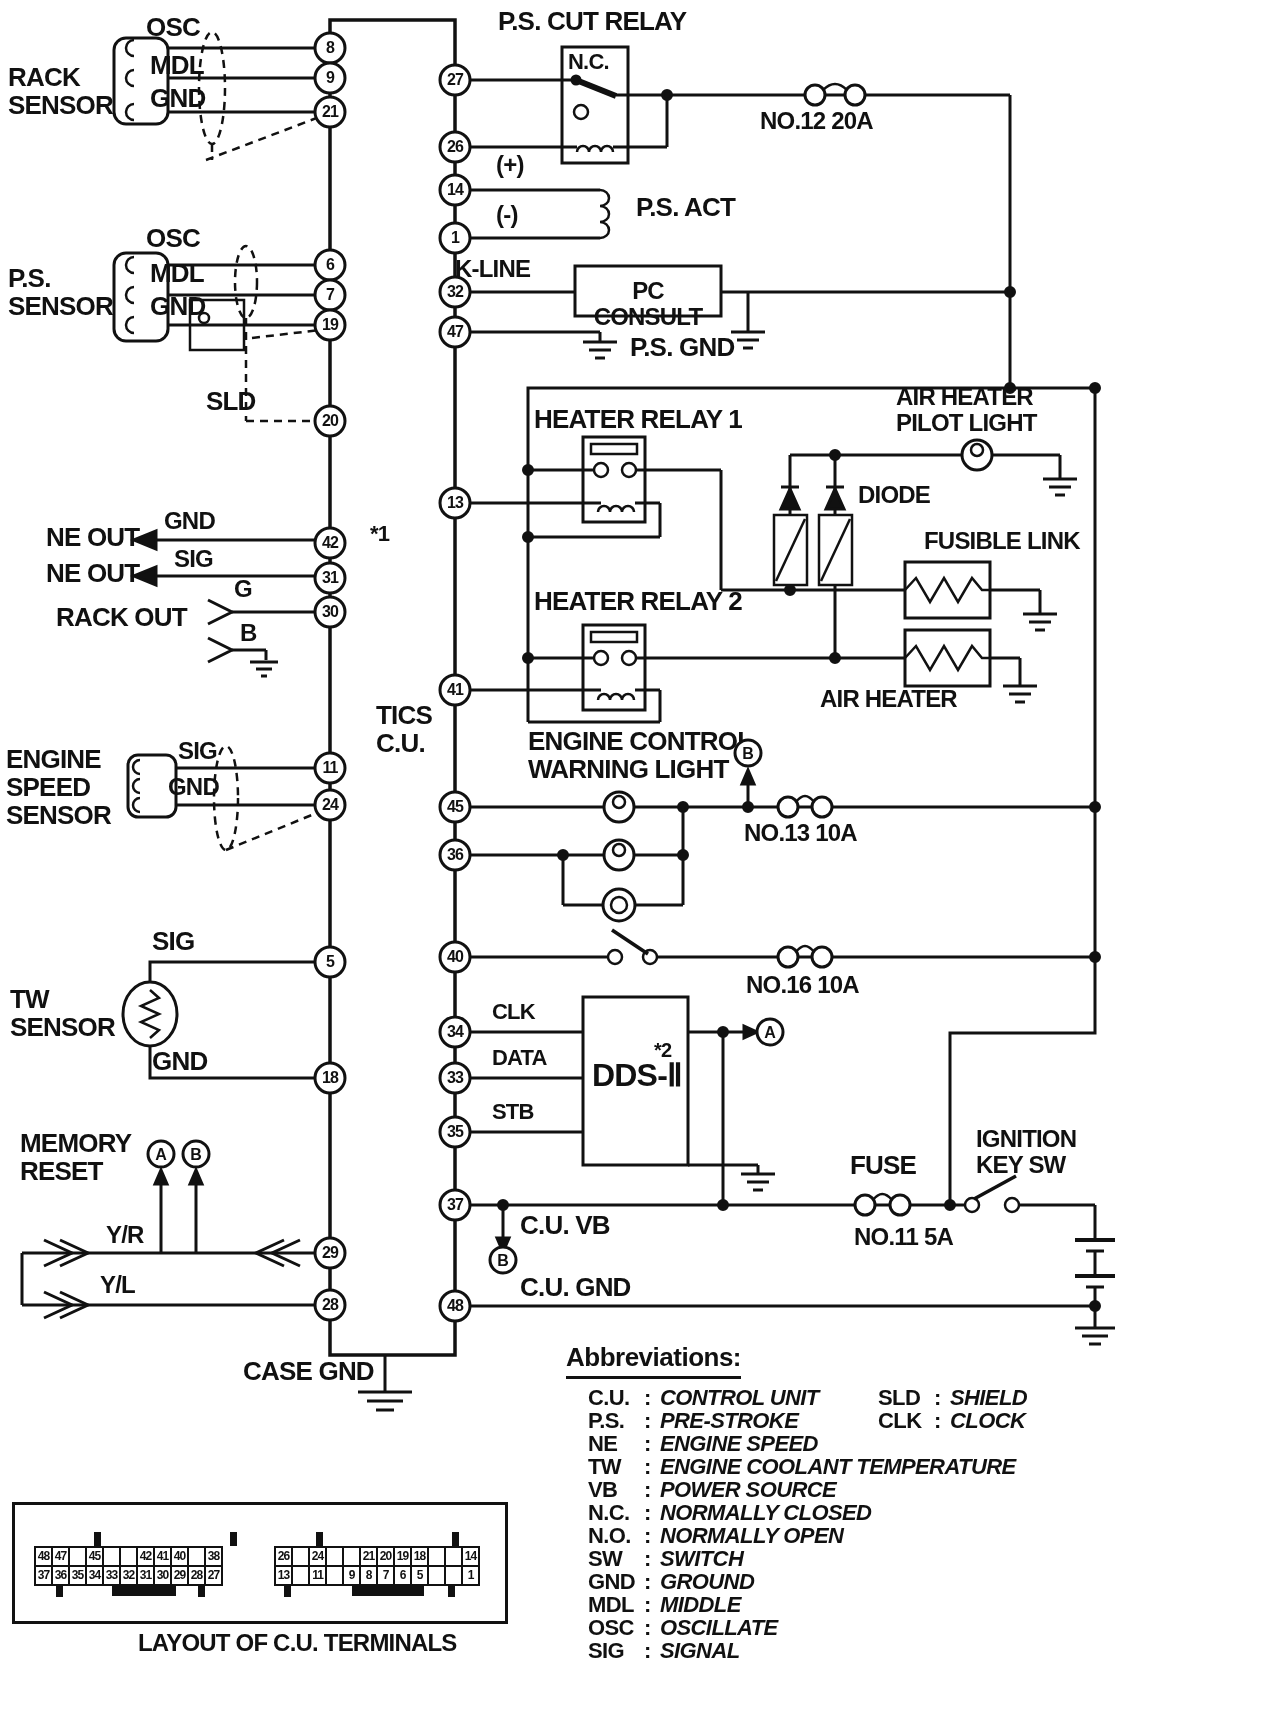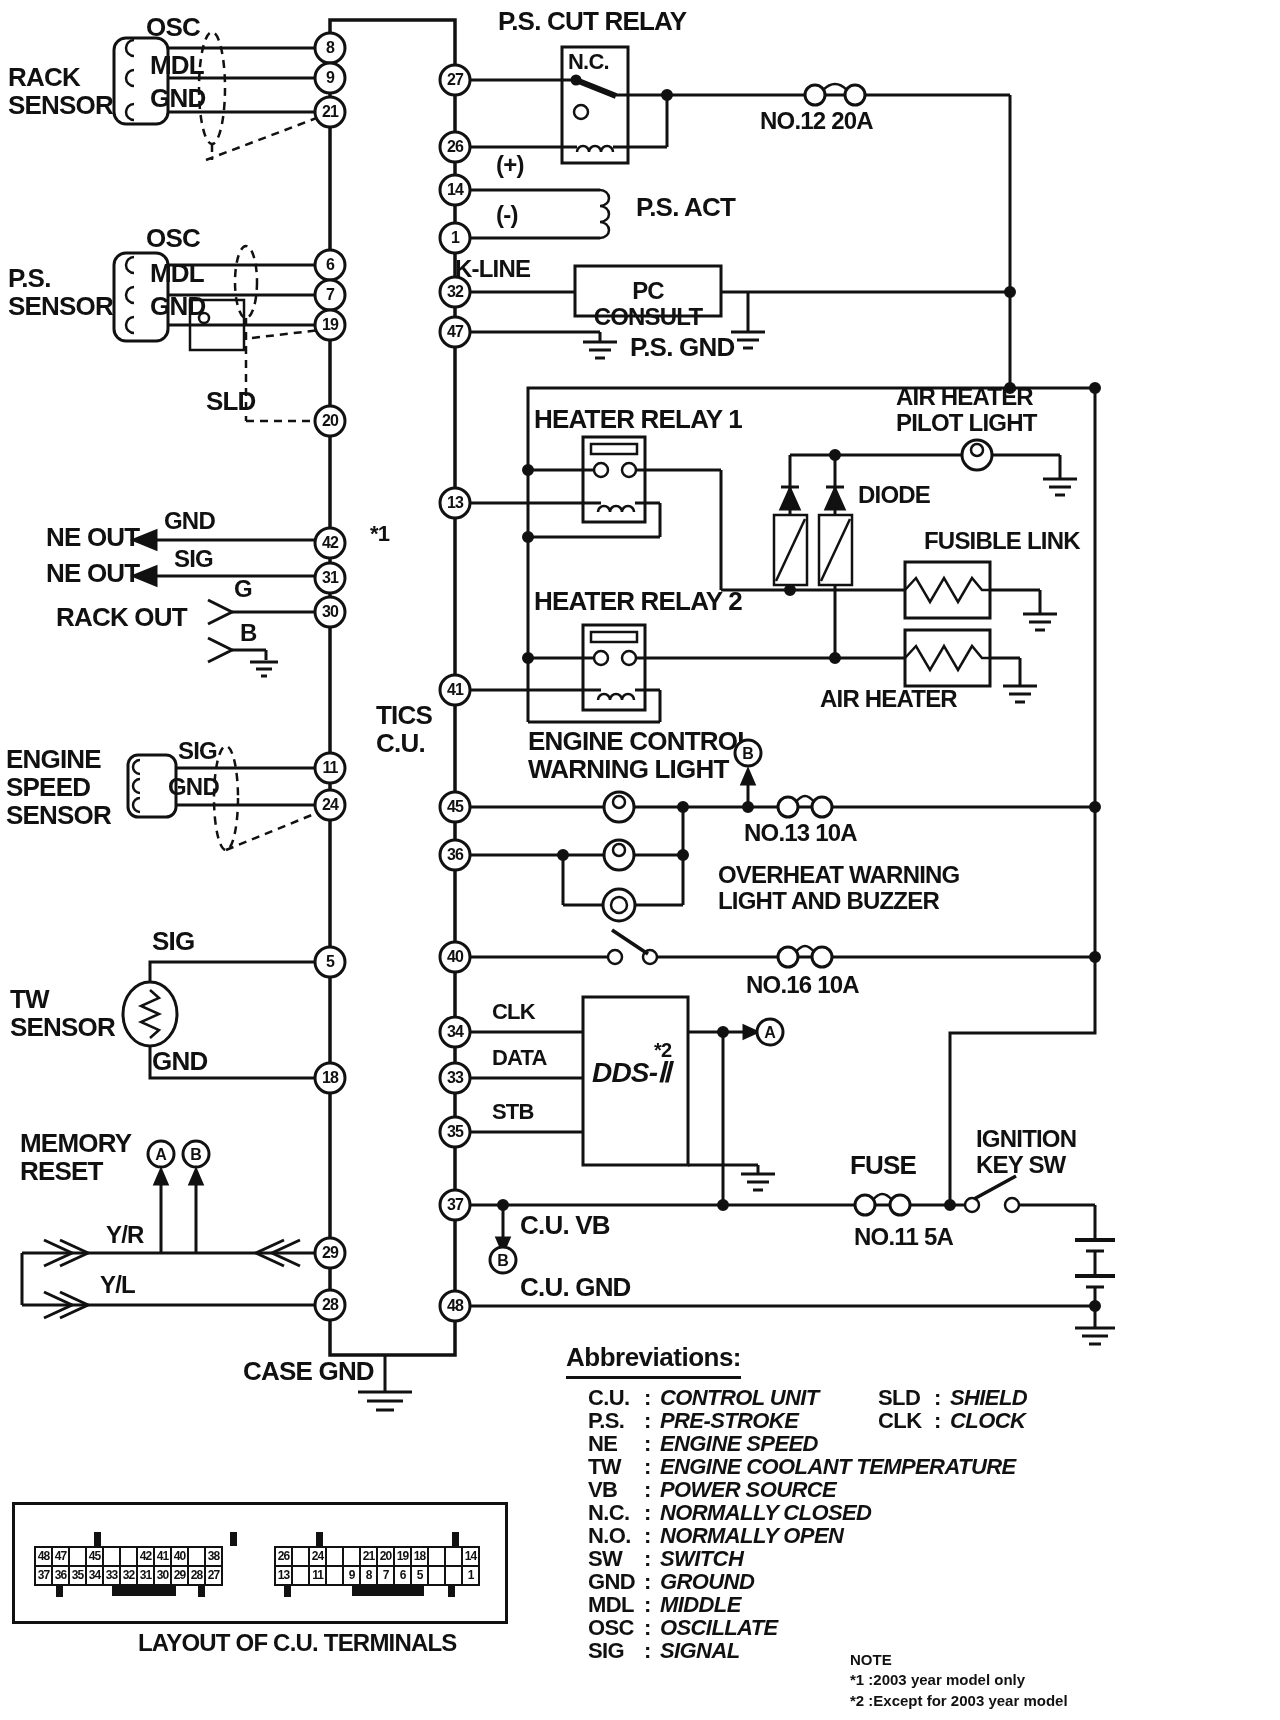--- a/index.html
+++ b/index.html
@@ -1,20 +1,20 @@
 <!DOCTYPE html>
 <html><head>
 <meta charset="utf-8">
 <style>
   html,body{margin:0;padding:0;background:#fff;}
   #stage{position:relative;width:1280px;height:1720px;background:#ffffff;overflow:hidden;
          font-family:"Liberation Sans",sans-serif;color:#111;}
   svg{position:absolute;left:0;top:0;z-index:1;}
   .t  {position:absolute;z-index:2;font:bold 26px/1.07 "Liberation Sans",sans-serif;letter-spacing:-0.8px;white-space:pre-line;}
-  .t24{font-size:24px;} .t22{font-size:22px;} .t20{font-size:20px;} .t28{font-size:28px;font-style:italic;}
+  .t24{font-size:24px;} .t22{font-size:22px;} .t20{font-size:20px;} .t28{font-size:32px;}
   .pin{position:absolute;z-index:3;width:33px;height:33px;box-sizing:border-box;border:3px solid #111;
        border-radius:50%;background:#fff;font:bold 16px/26px "Liberation Sans",sans-serif;text-align:center;
        transform:translate(-50%,-50%);letter-spacing:-1px;}
   .conn{position:absolute;z-index:3;width:29px;height:29px;box-sizing:border-box;border:3px solid #111;
        border-radius:50%;background:#fff;font:bold 16px/23px "Liberation Sans",sans-serif;text-align:center;
        transform:translate(-50%,-50%);}
   .abbr-col{position:absolute;z-index:2;}
   .ab-row{display:flex;font:bold 22px/23px "Liberation Sans",sans-serif;letter-spacing:-0.6px;}
   .ab-k{width:56px;} .ab-c{width:16px;} .ab-v{white-space:nowrap;font-style:italic;}
   .ab-title{position:absolute;z-index:2;font:bold 26px "Liberation Sans",sans-serif;letter-spacing:-0.5px;
@@ -381,22 +381,20 @@
 <div class="t" style="left:534px;top:588px">HEATER RELAY 2</div>
 <div class="t t24" style="left:896px;top:384px">AIR HEATER
 PILOT LIGHT</div>
 <div class="t t24" style="left:858px;top:482px">DIODE</div>
 <div class="t t24" style="left:924px;top:528px">FUSIBLE LINK</div>
 <div class="t t24" style="left:820px;top:686px">AIR HEATER</div>
 
 <div class="t" style="left:528px;top:728px">ENGINE CONTROL
 WARNING LIGHT</div>
 <div class="t t24" style="left:744px;top:820px">NO.13 10A</div>
-<div class="t t24" style="left:718px;top:862px">OVERHEAT WARNING
-LIGHT AND BUZZER</div>
 <div class="t t24" style="left:746px;top:972px">NO.16 10A</div>
 
 <div class="t t22" style="left:492px;top:1000px">CLK</div>
 <div class="t t22" style="left:492px;top:1046px">DATA</div>
 <div class="t t22" style="left:492px;top:1100px">STB</div>
 <div class="t t28" style="left:592px;top:1058px">DDS-Ⅱ</div>
 <div class="t t20" style="left:654px;top:1040px">*2</div>
 
 <div class="t" style="left:520px;top:1212px">C.U. VB</div>
 <div class="t" style="left:850px;top:1152px">FUSE</div>
@@ -476,25 +474,20 @@
         <span class="ab-c">:</span>
         <span class="ab-v">SHIELD</span>
   </div>
       <div class="ab-row">
     <span class="ab-k">CLK</span>
         <span class="ab-c">:</span>
         <span class="ab-v">CLOCK</span>
   </div>
     </div>
 
-<div class="note" style="left:850px;top:1650px">
-  <div>NOTE</div>
-  <div>*1 :2003 year model only</div>
-  <div>*2 :Except for 2003 year model</div>
-</div>
 
 <div class="box" style="left:12px;top:1502px;width:496px;height:122px"></div>
 <div class="trow" style="left:36px;top:1546px">
 
 <div class="tcell">48</div>
       <div class="tcell">47</div>
       <div class="tcell"></div>
       <div class="tcell">45</div>
       <div class="tcell"></div>
       <div class="tcell"></div>

